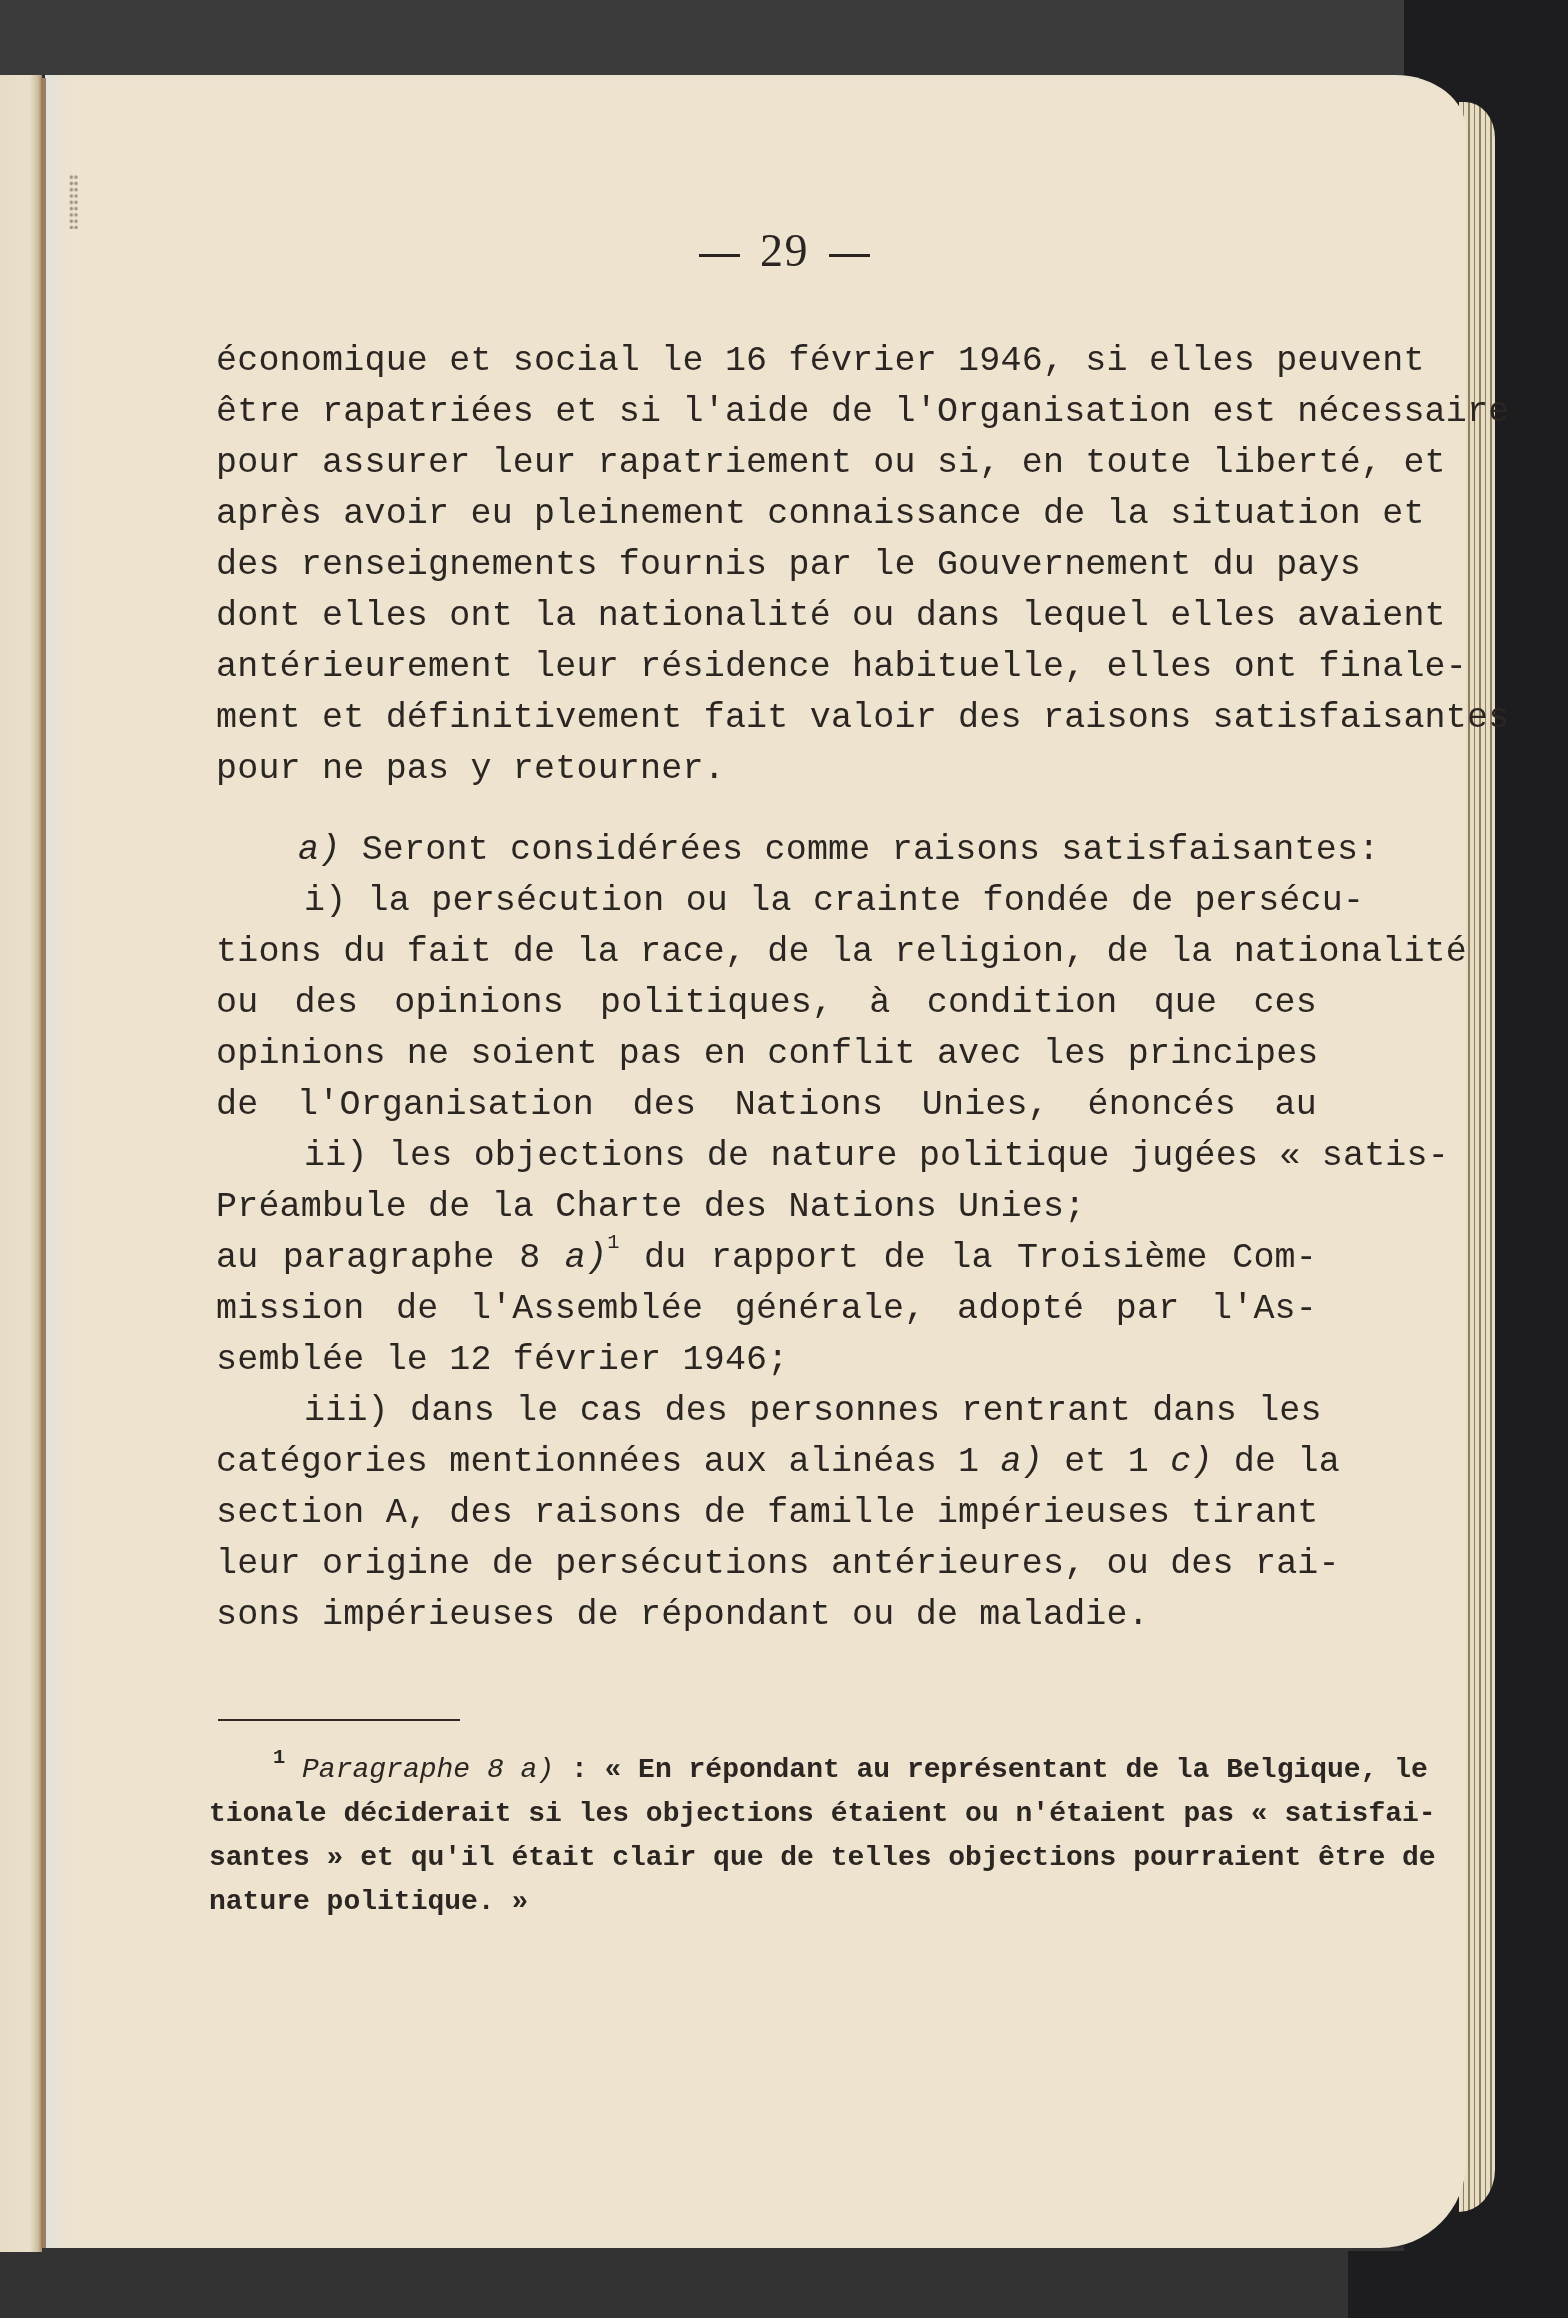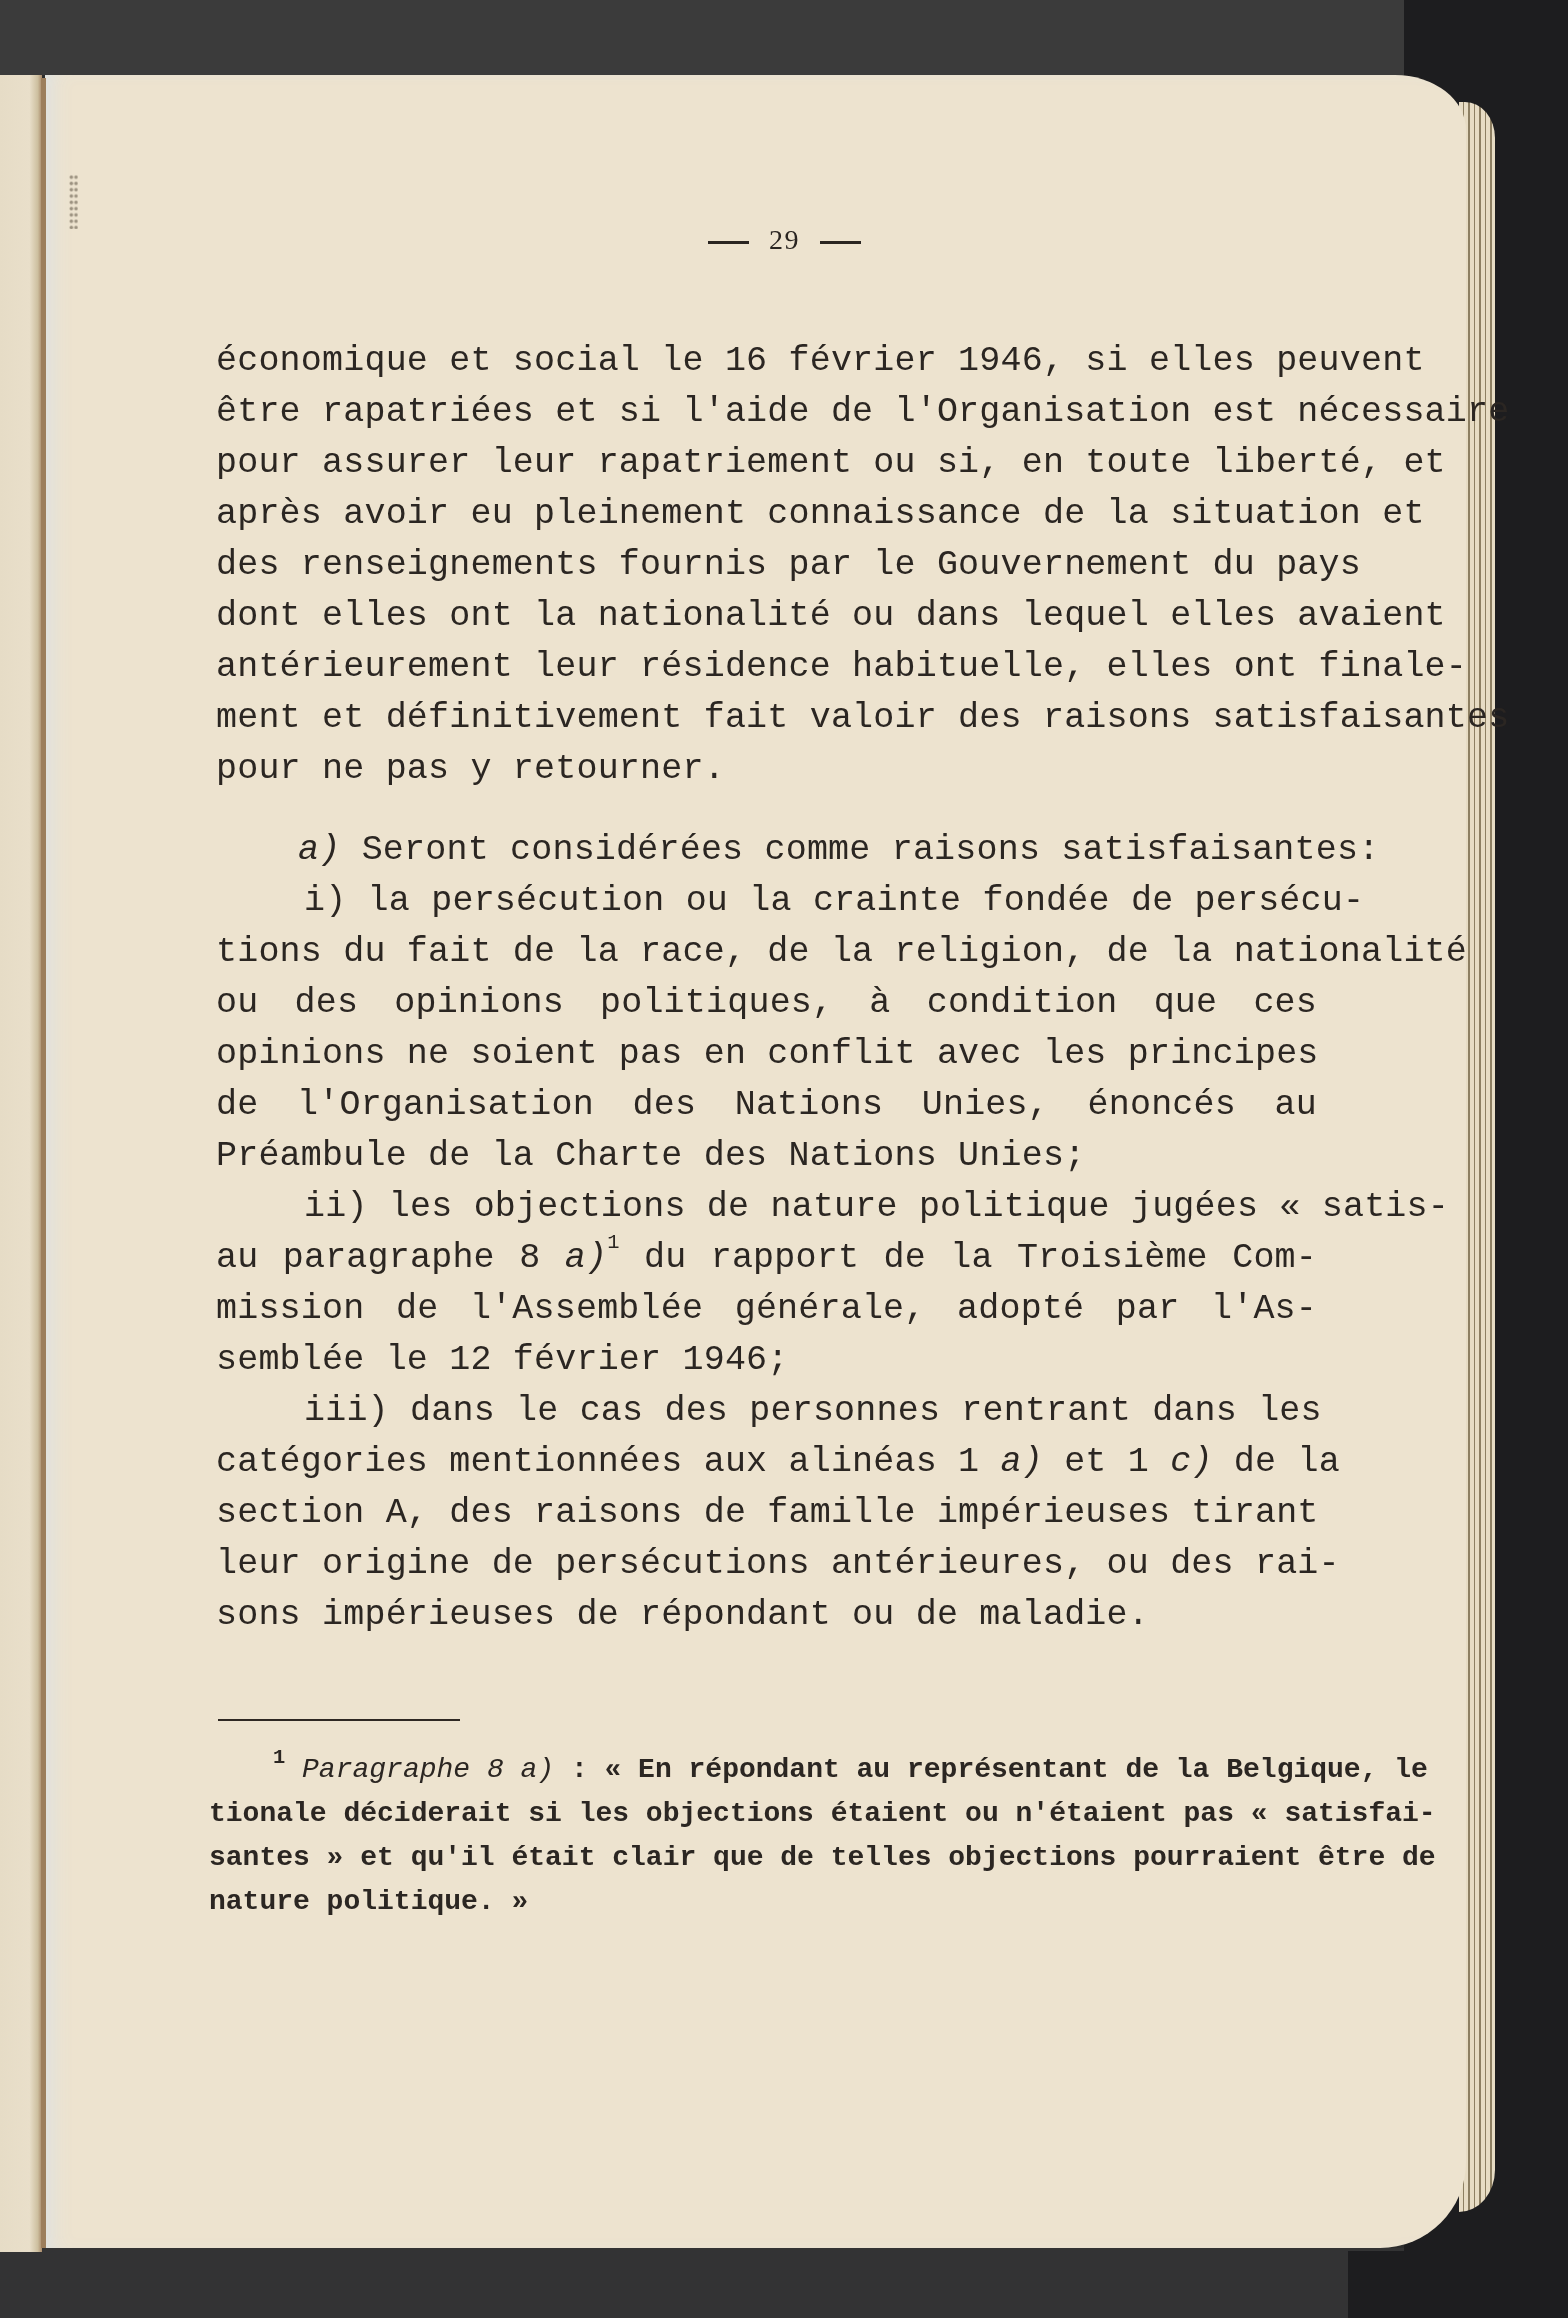--- a/index.html
+++ b/index.html
@@ -32,21 +32,21 @@
     background:repeating-linear-gradient(90deg,#e7dcc4 0px,#e7dcc4 3.9px,#8d7f62 3.9px,#8d7f62 5.5px);
   }
   .margin-mark {
     position:absolute; left:69px; top:174px; width:9.4px; height:55px;
     background:radial-gradient(circle,#5a5040 25%,transparent 60%) 0 0/4.7px 6.3px;
     opacity:0.55;
   }
 
   .folio {
     position:absolute; left:0; width:1569px; top:224px;
-    text-align:center; font-size:28px; color:#2a2521; letter-spacing:1.6px;
+    text-align:center; font-size:46px; color:#2a2521; letter-spacing:1.6px;
     font-family:"Liberation Serif", serif;
   }
   .folio .dash { display:inline-block; width:41px; height:2.4px; background:#2a2521; vertical-align:middle; margin:0 20.4px; }
 
   .text-block {
     position:absolute; left:216px; width:1101px; top:336px;
     color:#2b2622; font-size:35px; line-height:51px;
     font-family:"DejaVu Sans", sans-serif; font-weight:normal;
     letter-spacing:0.2px;
   }
@@ -97,23 +97,23 @@
   <span class="line">ment et définitivement fait valoir des raisons satisfaisantes</span>
   <span class="line last">pour ne pas y retourner.</span>
 
   <span class="line indent para-gap"><i>a)</i><span> Seront considérées comme raisons satisfaisantes:</span></span>
 
   <span class="line indent2">i) la persécution ou la crainte fondée de persécu-</span>
   <span class="line">tions du fait de la race, de la religion, de la nationalité</span>
   <span class="line">ou des opinions politiques, à condition que ces</span>
   <span class="line">opinions ne soient pas en conflit avec les principes</span>
   <span class="line">de l'Organisation des Nations Unies, énoncés au</span>
+  <span class="line indent2">ii) les objections de nature politique jugées « satis-</span>
+
   <span class="line last">Préambule de la Charte des Nations Unies;</span>
-
-  <span class="line indent2">ii) les objections de nature politique jugées « satis-</span>
   <span class="line"><span>au paragraphe 8 </span><i>a)</i><sup>1</sup><span> du rapport de la Troisième Com-</span></span>
   <span class="line">mission de l'Assemblée générale, adopté par l'As-</span>
   <span class="line last">semblée le 12 février 1946;</span>
 
   <span class="line indent2">iii) dans le cas des personnes rentrant dans les</span>
   <span class="line"><span>catégories mentionnées aux alinéas 1 </span><i>a)</i><span> et 1 </span><i>c)</i><span> de la</span></span>
   <span class="line">section A, des raisons de famille impérieuses tirant</span>
   <span class="line">leur origine de persécutions antérieures, ou des rai-</span>
   <span class="line last">sons impérieuses de répondant ou de maladie.</span>
 </div>

